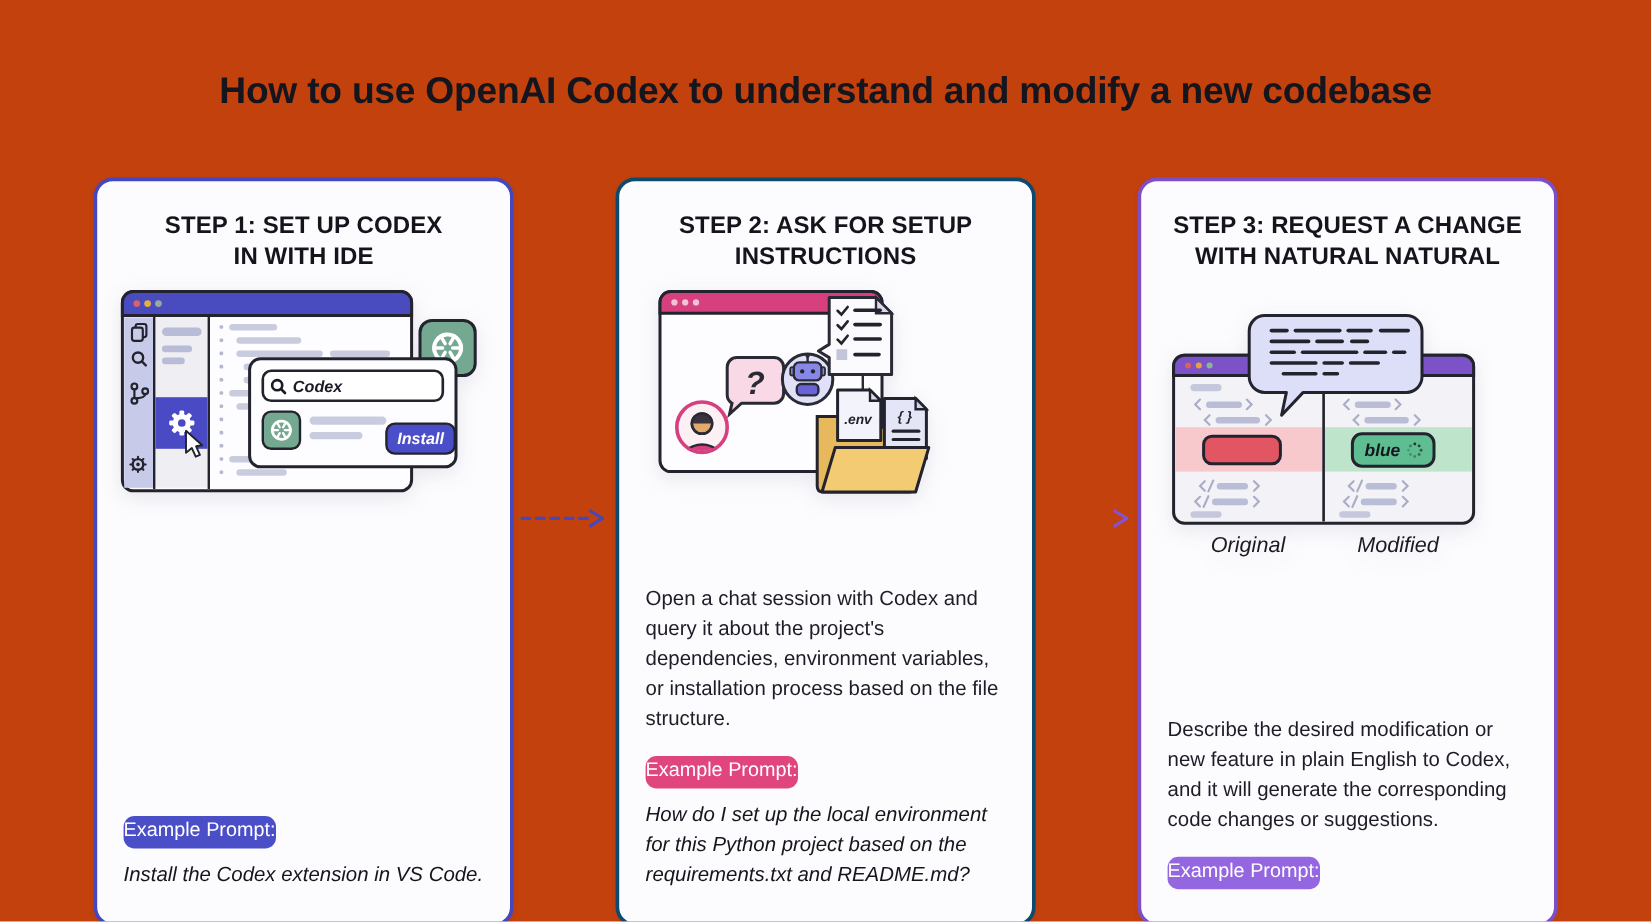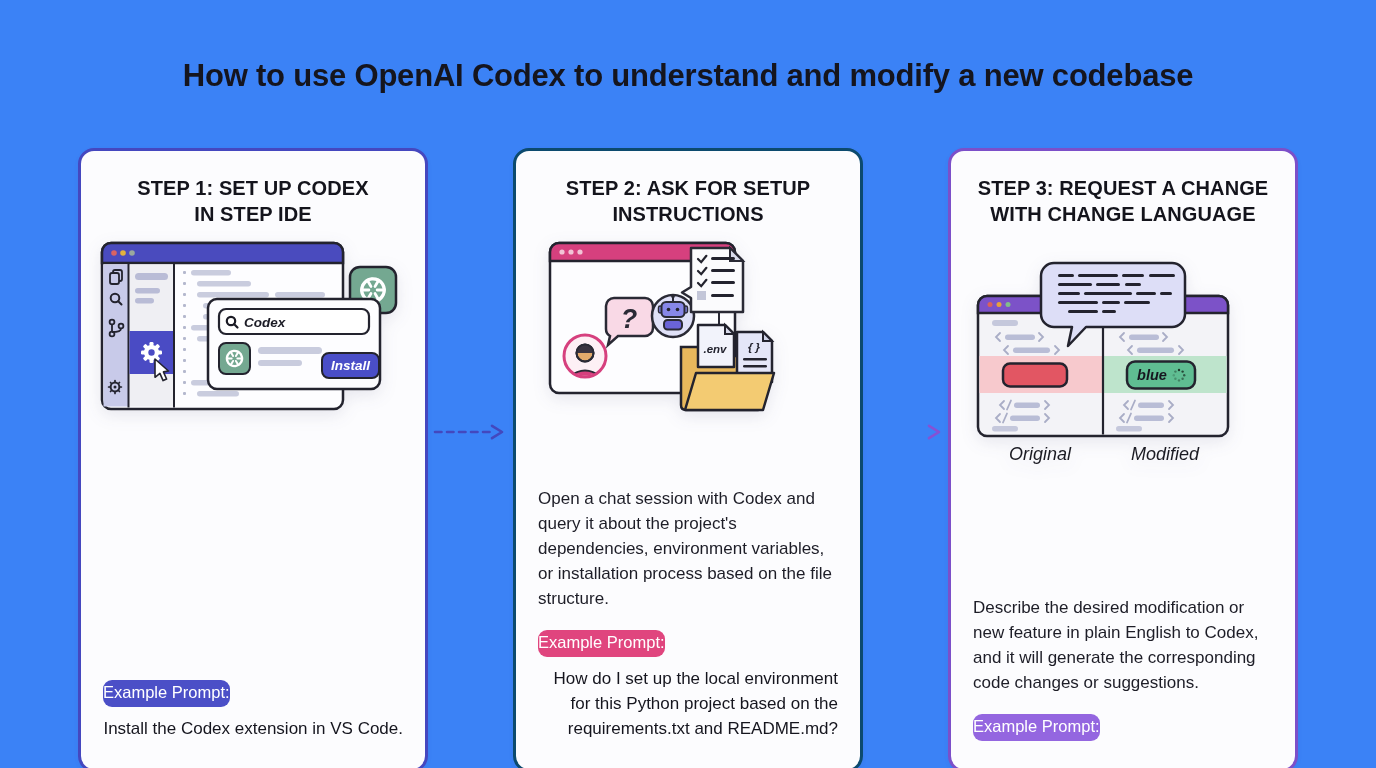--- a/index.html
+++ b/index.html
@@ -1,48 +1,48 @@
 <!DOCTYPE html>
 <html><head>
 <meta charset="utf-8">
 <style>
   html,body{margin:0;padding:0;background:#EDEDF8;font-family:"Liberation Sans",sans-serif;}
-  .canvas{position:relative;width:1376px;height:768px;background:#3b82f6;overflow:hidden;}
+  .canvas{position:relative;width:1376px;height:768px;background:#c2410c;overflow:hidden;}
   .main-title{position:absolute;top:58px;left:0;width:100%;text-align:center;
     font-size:31px;font-weight:700;color:#15151E;letter-spacing:-0.2px;}
   .card{position:absolute;top:148px;width:350px;height:624px;background:#FCFCFE;
     border-radius:16px;box-sizing:border-box;display:flex;flex-direction:column;
     align-items:center;box-shadow:0 2px 4px rgba(60,60,110,0.08);}
   .card1{left:78px;border:3px solid #4547BF;}
   .card2{left:513px;border:3px solid #0c4a6e;}
   .card3{left:948px;border:3px solid #7C4FC9;gap:25px;}
   .step-title{margin-top:24px;text-align:center;font-size:20px;line-height:26px;
     font-weight:700;color:#14141C;letter-spacing:0.1px;}
   .illus{margin-top:8px;height:212px;display:flex;align-items:flex-start;justify-content:center;font-style:italic;}
   .illus-svg{filter:drop-shadow(0 5px 8px rgba(50,50,100,0.10));}
   .card-bottom{margin-top:auto;width:100%;box-sizing:border-box;padding:0 22px 28px;}
   .body-text{font-size:17px;line-height:25px;color:#1D1D27;}
   .badge{display:inline-block;margin-top:19px;padding:3px 0 5px;border-radius:9px;
     color:#FFFFFF;font-size:16.5px;}
   .badge1{background:#4B4FC7}.badge2{background:#E0457E}.badge3{background:#9466E0}
-  .example{margin-top:9px;font-size:17px;line-height:25px;color:#15151E;text-align:right;}
+  .example{margin-top:9px;font-size:17px;line-height:25px;color:#15151E;text-align:left;font-style:italic;}
   .arrow{position:absolute;top:424px;}
   svg text{font-family:"Liberation Sans",sans-serif;}
 </style>
 </head>
 <body>
 
 <div class="canvas">
 
   <div class="main-title">How to use OpenAI Codex to understand and modify a new codebase</div>
 
   <div class="card card1">
     <div class="step-title">
       <span>STEP 1: SET UP CODEX</span><br>
-      <span>IN STEP IDE</span>
+      <span>IN WITH IDE</span>
     </div>
     <div class="illus">
       <svg class="illus-svg" width="310" height="182" viewBox="0 0 310 182">
         <defs>
           <g id="swirl1" stroke="#FFFFFF" fill="none" stroke-linecap="round">
             <g stroke-width="2.6">
               <path d="M0,-8.6 A8.6,8.6 0 0 1 6.9,-5.2"></path>
               <path d="M0,-8.6 A8.6,8.6 0 0 1 6.9,-5.2" transform="rotate(60)"></path>
               <path d="M0,-8.6 A8.6,8.6 0 0 1 6.9,-5.2" transform="rotate(120)"></path>
               <path d="M0,-8.6 A8.6,8.6 0 0 1 6.9,-5.2" transform="rotate(180)"></path>
@@ -268,21 +268,21 @@
     <div class="card-bottom">
       <div class="body-text">Open a chat session with Codex and query it about the project's dependencies, environment variables, or installation process based on the file structure.</div>
       <span class="badge badge2">Example Prompt:</span>
       <div class="example">How do I set up the local environment for this Python project based on the requirements.txt and README.md?</div>
     </div>
   </div>
 
   <div class="card card3">
     <div class="step-title">
       <span>STEP 3: REQUEST A CHANGE</span><br>
-      <span>WITH CHANGE LANGUAGE</span>
+      <span>WITH NATURAL NATURAL</span>
     </div>
     <div class="illus">
       <svg class="illus-svg" width="310" height="207" viewBox="0 0 310 207">
 
         <g>
           <rect x="10" y="36" width="250" height="140" rx="9" fill="#F3F3F7" stroke="#23232E" stroke-width="2.5"></rect>
           <path d="M19,36 h232 a9,9 0 0 1 9,9 v8 H10 v-8 a9,9 0 0 1 9,-9 z" fill="#7C52C8" stroke="#23232E" stroke-width="2.5"></path>
           <circle cx="22" cy="44.5" r="2.5" fill="#D9625A"></circle>
           <circle cx="31" cy="44.5" r="2.5" fill="#E8A13C"></circle>
           <circle cx="40" cy="44.5" r="2.5" fill="#82BD8A"></circle>

